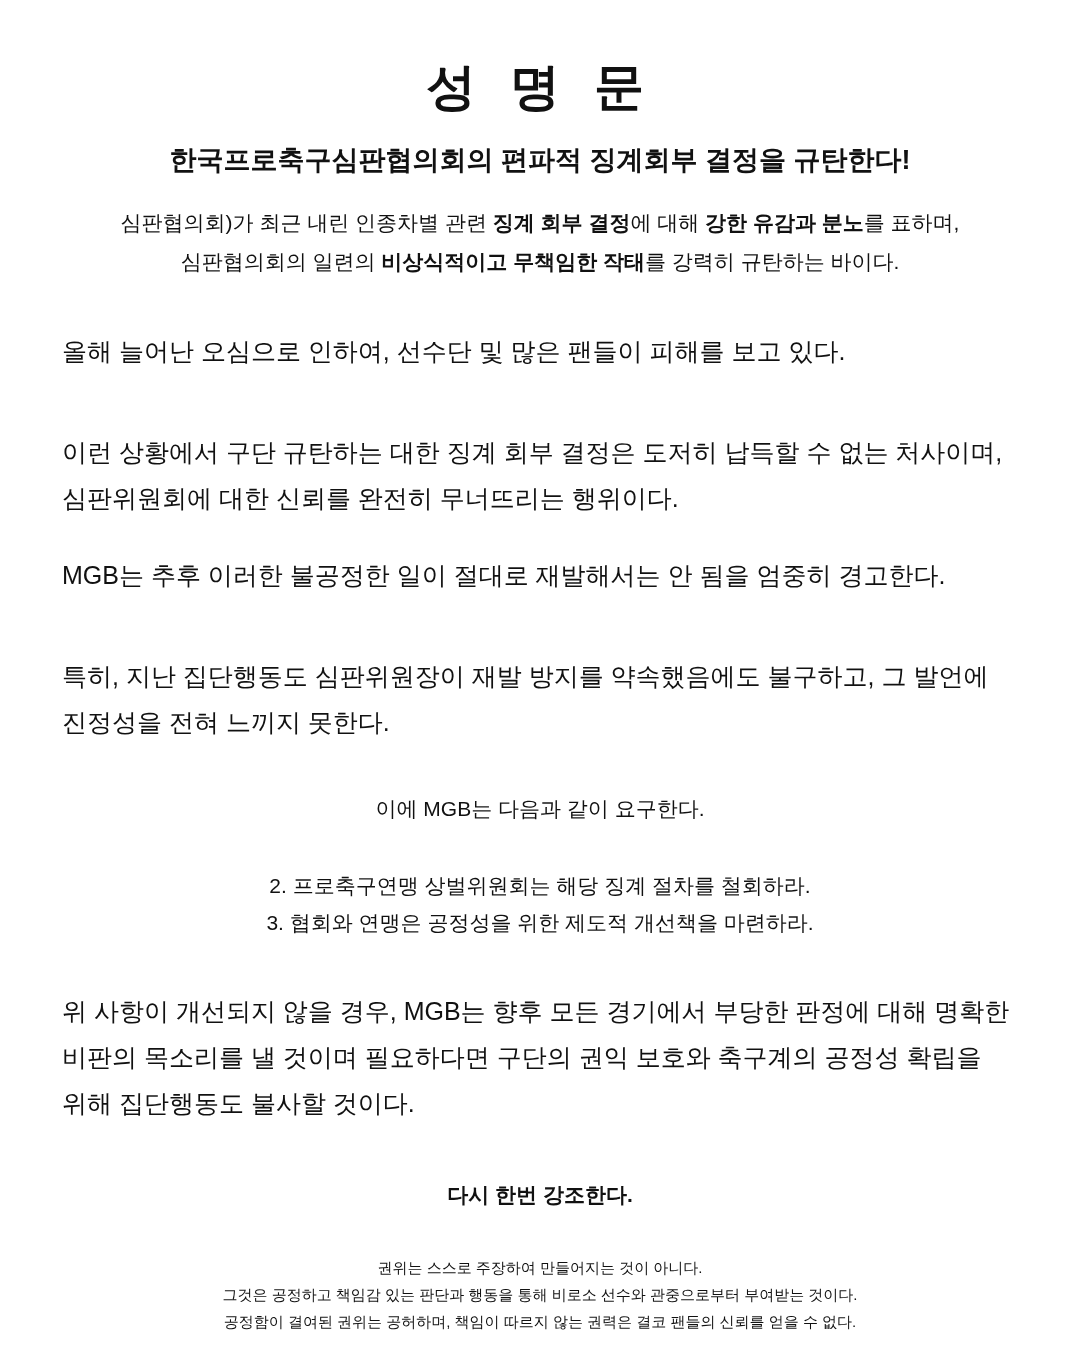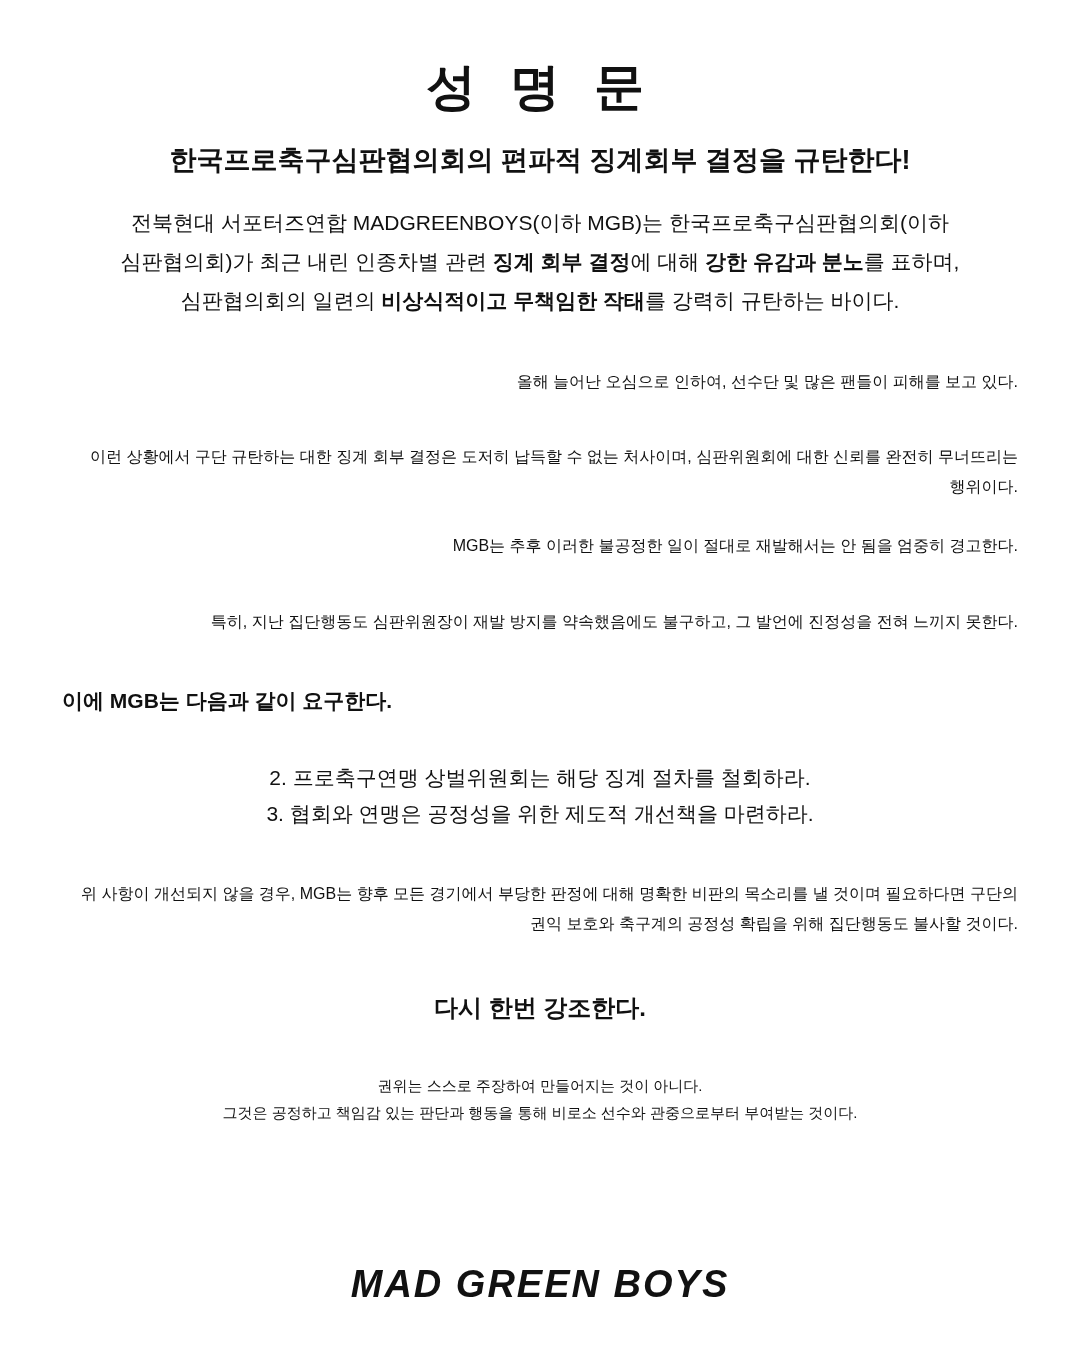--- a/index.html
+++ b/index.html
@@ -41,44 +41,45 @@
     margin: 26px 0 0 0;
     font-size: 21px;
     line-height: 1.85;
     text-align: center;
     word-break: keep-all;
   }
   .intro .ln {
     display: block;
   }
   .block {
-    font-size: 16px;
+    font-size: 25px;
     line-height: 1.85;
-    text-align: right;
+    text-align: left;
     word-break: keep-all;
   }
   .gap-lg { margin-top: 46px; }
   .gap-md { margin-top: 30px; }
   .bold { font-weight: 700; }
   .demands-head {
+    text-align: center;
     font-size: 21px;
-    font-weight: 700;
+    font-weight: 400;
     margin-top: 50px;
   }
   .demand-list {
     margin: 24px 0 0 0;
     padding: 0;
     list-style: none;
     text-align: center;
     font-size: 21px;
     line-height: 1.75;
   }
   .closing-head {
     text-align: center;
-    font-size: 24px;
+    font-size: 21px;
     font-weight: 700;
     margin-top: 54px;
   }
   .closing {
     margin-top: 24px;
     font-size: 15px;
     line-height: 1.8;
     text-align: center;
     word-break: keep-all;
   }
@@ -96,21 +97,20 @@
 </head>
 <body>
 
 <div class="page">
 
   <h1 class="title">성 명 문</h1>
 
   <h2 class="subtitle">한국프로축구심판협의회의 편파적 징계회부 결정을 규탄한다!</h2>
 
   <div class="intro">
-    <span class="ln">전북현대  서포터즈연합  MADGREENBOYS(이하  MGB)는  한국프로축구심판협의회(이하</span>
     <span class="ln">
       <span>심판협의회)가 최근 내린 인종차별 관련 </span><span class="bold">징계 회부 결정</span><span>에 대해 </span><span class="bold">강한 유감과 분노</span><span>를 표하며,</span>
     </span>
     <span class="ln">
       <span>심판협의회의 일련의 </span><span class="bold">비상식적이고 무책임한 작태</span><span>를 강력히 규탄하는 바이다.</span>
     </span>
   </div>
 
   <p class="block gap-lg">올해 늘어난 오심으로 인하여, 선수단 및 많은 팬들이 피해를 보고 있다.</p>
 
@@ -137,19 +137,20 @@
     <span class="ln">위 사항이 개선되지 않을 경우, MGB는 향후 모든 경기에서 부당한 판정에 대해 명확한 비판의</span>
     <span class="ln">목소리를 낼 것이며 필요하다면 구단의 권익 보호와 축구계의 공정성 확립을 위해 집단행동도</span>
     <span class="ln">불사할 것이다.</span>
   </div>
 
   <p class="closing-head">다시 한번 강조한다.</p>
 
   <div class="closing">
     <span class="ln">권위는 스스로 주장하여 만들어지는 것이 아니다.</span>
     <span class="ln">그것은 공정하고 책임감 있는 판단과 행동을 통해 비로소 선수와 관중으로부터 부여받는 것이다.</span>
+    <span class="ln">공정함이 결여된 권위는 공허하며, 책임이 따르지 않는 권력은 결코 팬들의 신뢰를 얻을 수 없다.</span>
   </div>
 
   <div class="spacer"></div>
 
   <div class="footer">MAD GREEN BOYS</div>
 
 </div>
 
 </body></html>

